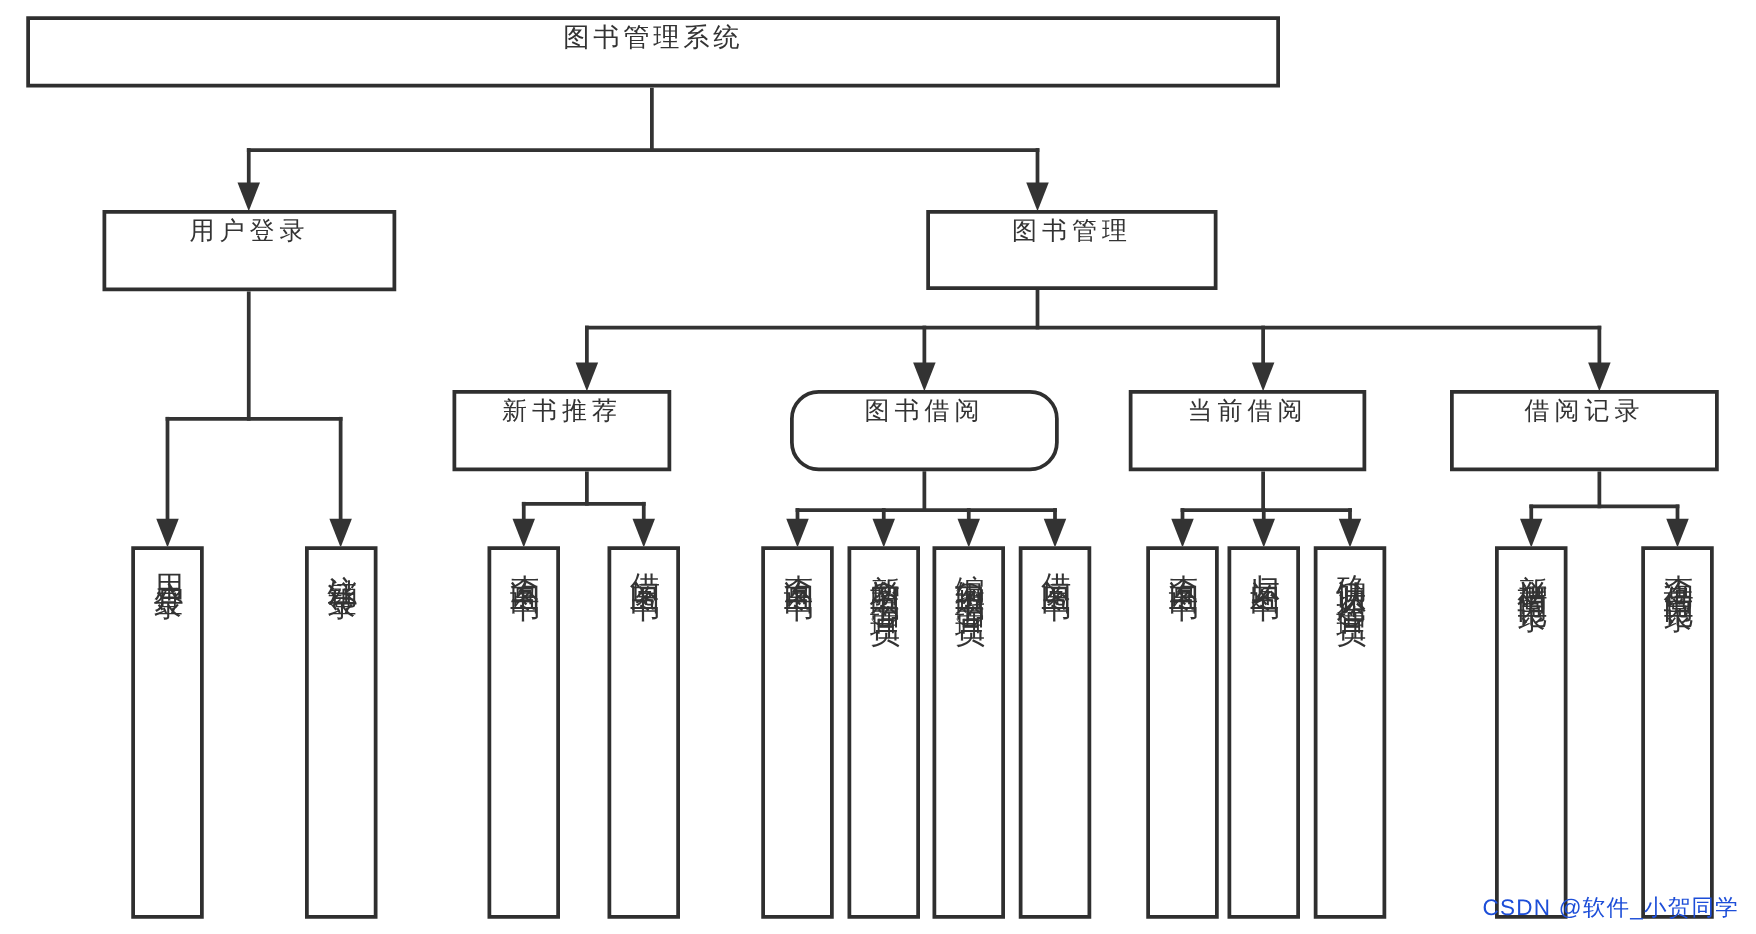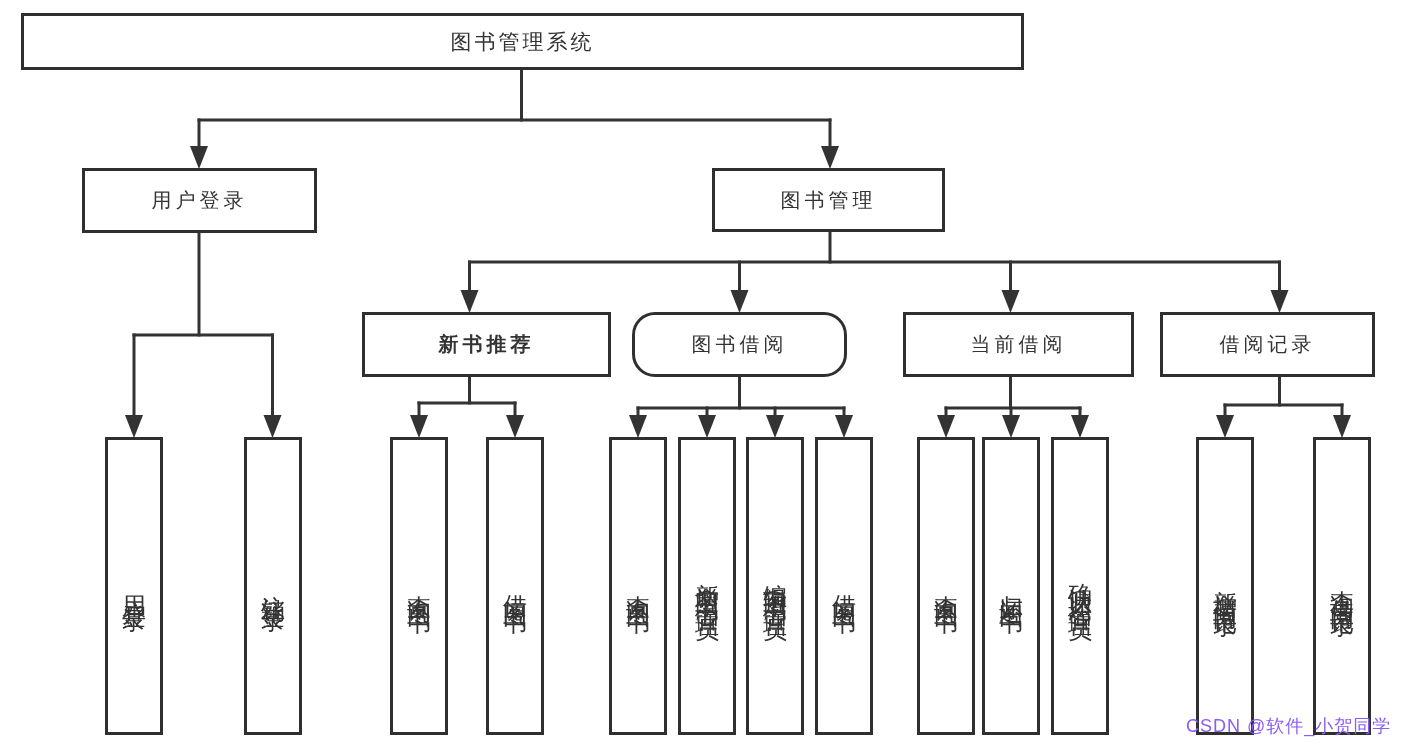--- a/index.html
+++ b/index.html
@@ -14,40 +14,39 @@
   }
   #connectors { position: absolute; left: 0; top: 0; }
   #connectors line { stroke: #333333; stroke-width: 3; }
   #connectors path { fill: #333333; stroke: none; }
   .node {
     position: absolute;
     box-sizing: border-box;
     border: 3px solid #2f2f2f;
     background: #ffffff;
     display: flex;
-    align-items: center;
     justify-content: center;
     color: #333333;
   }
   .node.root span { font-size: 21px; letter-spacing: 3px; }
   .node.h2 span, .node.h3 span { font-size: 20px; letter-spacing: 4px; }
   .node.v span {
     writing-mode: vertical-rl;
     font-size: 24px;
     letter-spacing: 5px;
     line-height: 1;
     white-space: nowrap;
   }
   #watermark {
     position: absolute;
     left: 1186px;
     top: 714px;
     font-size: 18px;
     letter-spacing: 1px;
-    color: #8b5cf6;
+    color: #1d4ed8;
     z-index: 5;
     white-space: nowrap;
   }
 </style>
 </head>
 <body>
 
 <div id="canvas">
 
   <svg id="connectors" width="1405" height="747" viewBox="0 0 1405 747">
@@ -126,31 +125,31 @@
     </g>
   </svg>
 
   <div class="node root" style="left:21px; top:13px; width:1003px; height:57px;">
     <span>图书管理系统</span>
   </div>
 
   <div class="node h2" style="left:82px; top:168px; width:235px; height:65px;">
     <span>用户登录</span>
   </div>
-  <div class="node h2" style="left:712px; top:168px; width:233px; height:64px;">
+  <div class="node h2" style="left:741px; top:168px; width:233px; height:64px;">
     <span>图书管理</span>
   </div>
 
-  <div class="node h3" style="left:362px; top:312px; width:249px; height:65px;font-weight:bold;">
+  <div class="node h3" style="left:362px; top:312px; width:175px; height:65px;">
     <span>新书推荐</span>
   </div>
   <div class="node h3" style="left:632px; top:312px; width:215px; height:65px;border-radius:23px;">
     <span>图书借阅</span>
   </div>
-  <div class="node h3" style="left:903px; top:312px; width:231px; height:65px;">
+  <div class="node h3" style="left:903px; top:312px; width:190px; height:65px;">
     <span>当前借阅</span>
   </div>
   <div class="node h3" style="left:1160px; top:312px; width:215px; height:65px;">
     <span>借阅记录</span>
   </div>
 
   <div class="node v" style="left:105px; top:437px; width:58px; height:298px;">
     <span>用户登录</span>
   </div>
   <div class="node v" style="left:244px; top:437px; width:58px; height:298px;">

